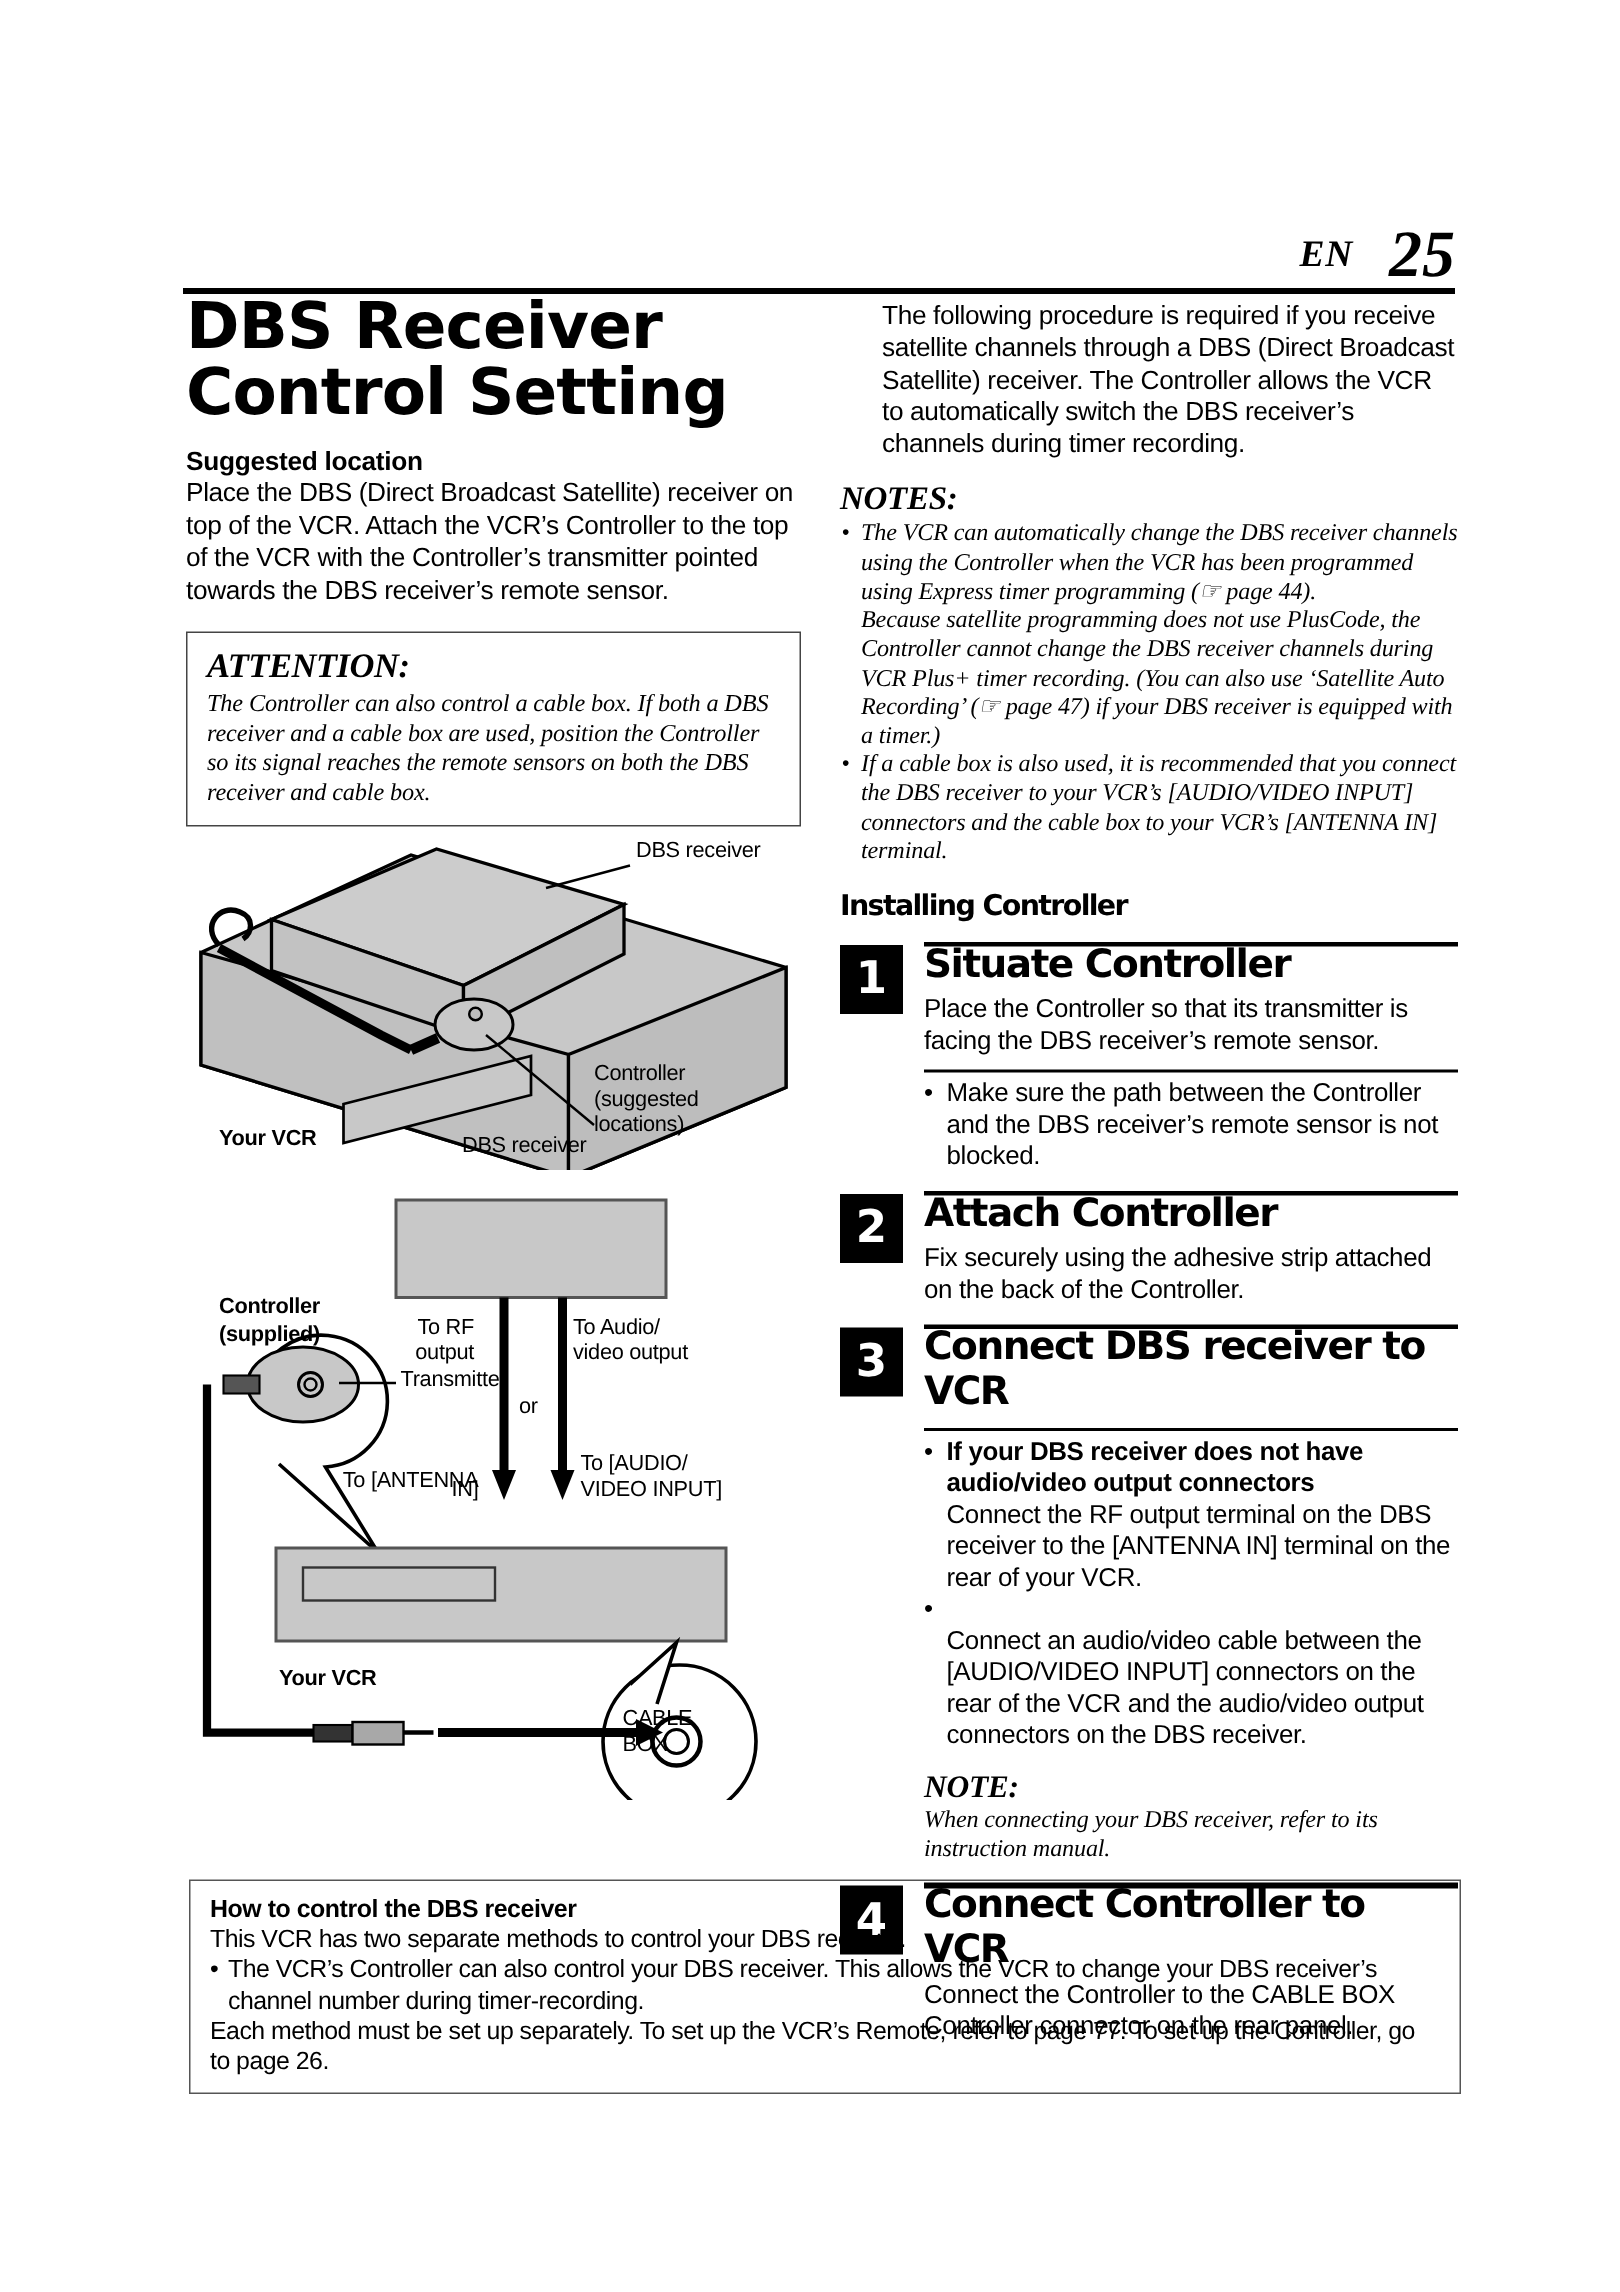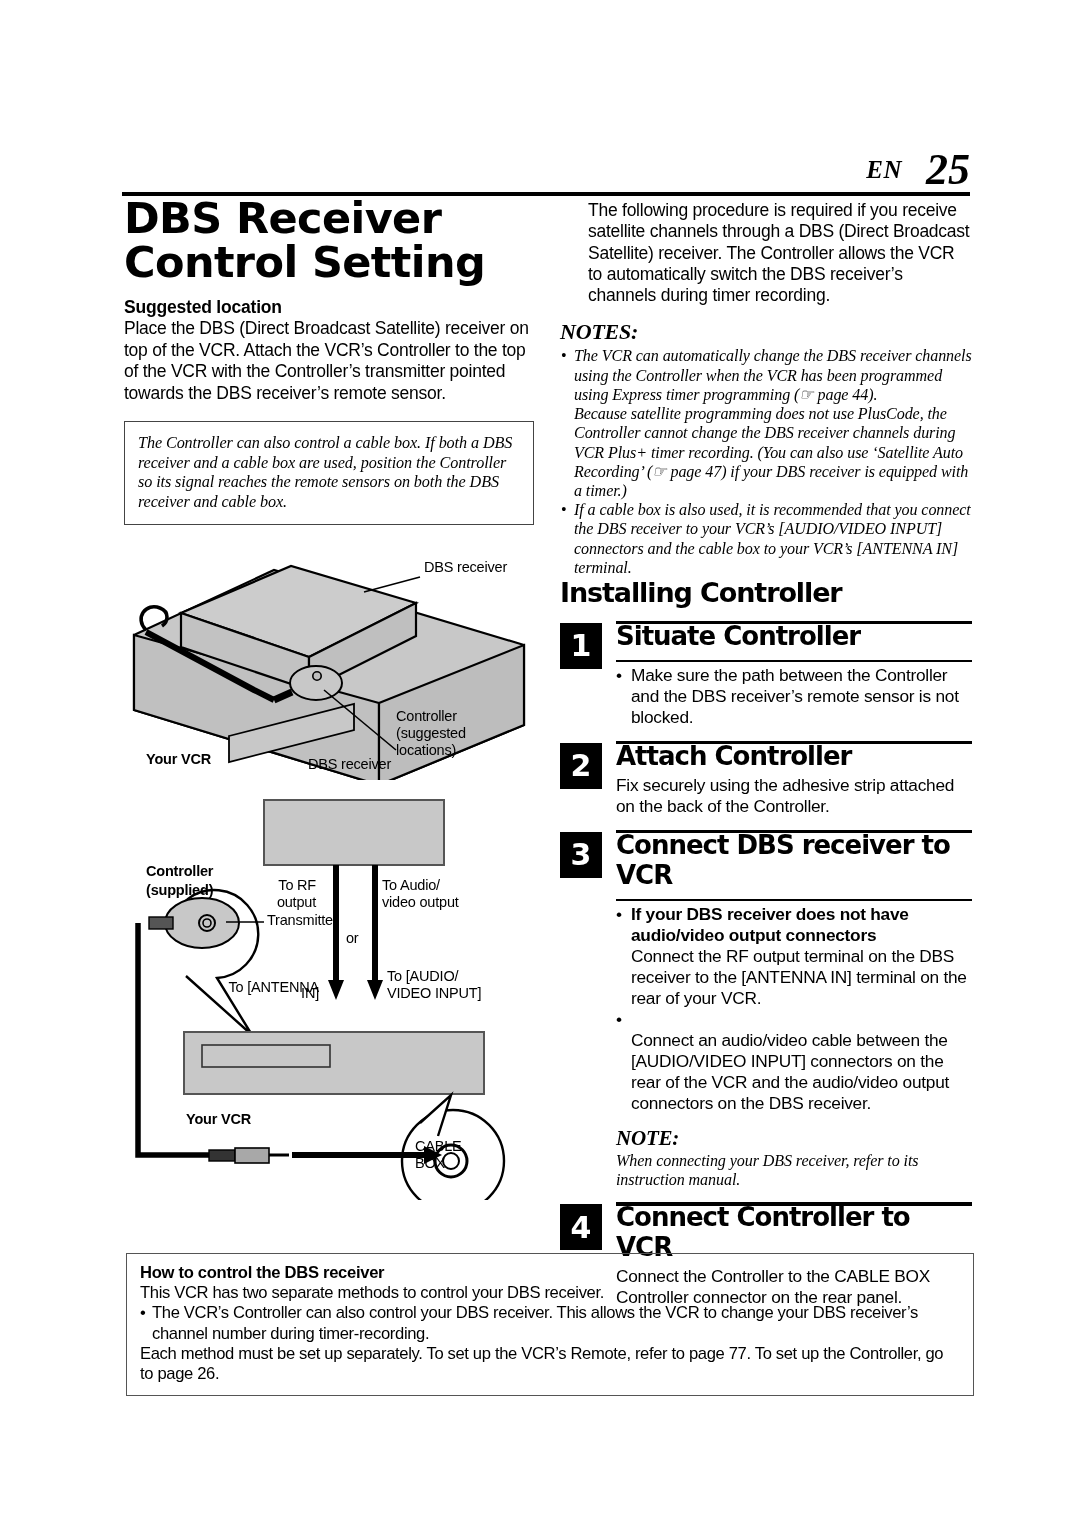--- a/index.html
+++ b/index.html
@@ -56,21 +56,21 @@
   ul.notes{margin:1px 0 0 0;padding:0;list-style:none;}
   ul.notes li{
     font-family:"Liberation Serif", serif;font-style:italic;
     font-size:16.1px;line-height:19.2px;
     padding-left:14px;position:relative;letter-spacing:-.1px;
   }
   ul.notes li.bulleted:before{content:"•";position:absolute;left:1px;top:0;font-style:normal;}
 
   .sec-title{
     font-family:"DejaVu Sans", sans-serif;
-    font-weight:bold;font-size:27px;letter-spacing:-1.1px;margin-top:0;
+    font-weight:bold;font-size:19px;letter-spacing:-1.1px;margin-top:16px;
   }
   .step{position:relative;padding-left:56px;margin-top:13px;}
   .step .rulebar{position:absolute;left:56px;top:0;right:0;height:3.5px;background:#000;}
   .step .num{
     position:absolute;left:0;top:2px;width:42px;height:46px;background:#000;color:#fff;
     font-family:"DejaVu Sans", sans-serif;font-weight:bold;font-size:30px;
     display:flex;align-items:center;justify-content:center;
   }
   .step h2{
     margin:3px 0 0 0;font-family:"DejaVu Sans", sans-serif;
@@ -128,20 +128,21 @@
 
   <div class="leftcol">
     <h1 class="title">
       <span>DBS Receiver</span><br>
       <span>Control Setting</span>
     </h1>
     <div class="sublabel">Suggested location</div>
     <div class="body-txt">Place the DBS (Direct Broadcast Satellite) receiver on top of the VCR. Attach the VCR’s Controller to the top of the VCR with the Controller’s transmitter pointed towards the DBS receiver’s remote sensor.</div>
 
     <div class="attention">
+      <div class="hd">ATTENTION:</div>
       <div class="tx">The Controller can also control a cable box. If both a DBS receiver and a cable box are used, position the Controller so its signal reaches the remote sensors on both the DBS receiver and cable box.</div>
     </div>
   </div>
 
   <div class="diagram">
 
     <svg width="420" height="240" viewBox="0 0 420 240">
 
       <polygon points="10,95 150,30 400,105 400,185 255,245 10,170" fill="#c8c8c8" stroke="#000" stroke-width="2.2"></polygon>
       <polygon points="10,95 255,163 255,245 10,170" fill="#c0c0c0" stroke="#000" stroke-width="2.2"></polygon>
@@ -238,20 +239,21 @@
       <li>Because satellite programming does not use PlusCode, the Controller cannot change the DBS receiver channels during VCR Plus+ timer recording. (You can also use ‘Satellite Auto Recording’ (☞  page 47) if your DBS receiver is equipped with a timer.)</li>
       <li class="bulleted">If a cable box is also used, it is recommended that you connect the DBS receiver to your VCR’s [AUDIO/VIDEO INPUT] connectors and the cable box to your VCR’s [ANTENNA IN] terminal.</li>
     </ul>
 
     <div class="sec-title">Installing Controller</div>
 
     <div class="step">
       <div class="rulebar"></div>
       <div class="num">1</div>
       <h2>Situate Controller</h2>
+      <p>Place the Controller so that its transmitter is facing the DBS receiver’s remote sensor.</p>
       <div class="thinrule"></div>
       <ul class="dash">
         <li>Make sure the path between the Controller and the DBS receiver’s remote sensor is not blocked.</li>
       </ul>
     </div>
 
     <div class="step">
       <div class="rulebar"></div>
       <div class="num">2</div>
       <h2>Attach Controller</h2>

